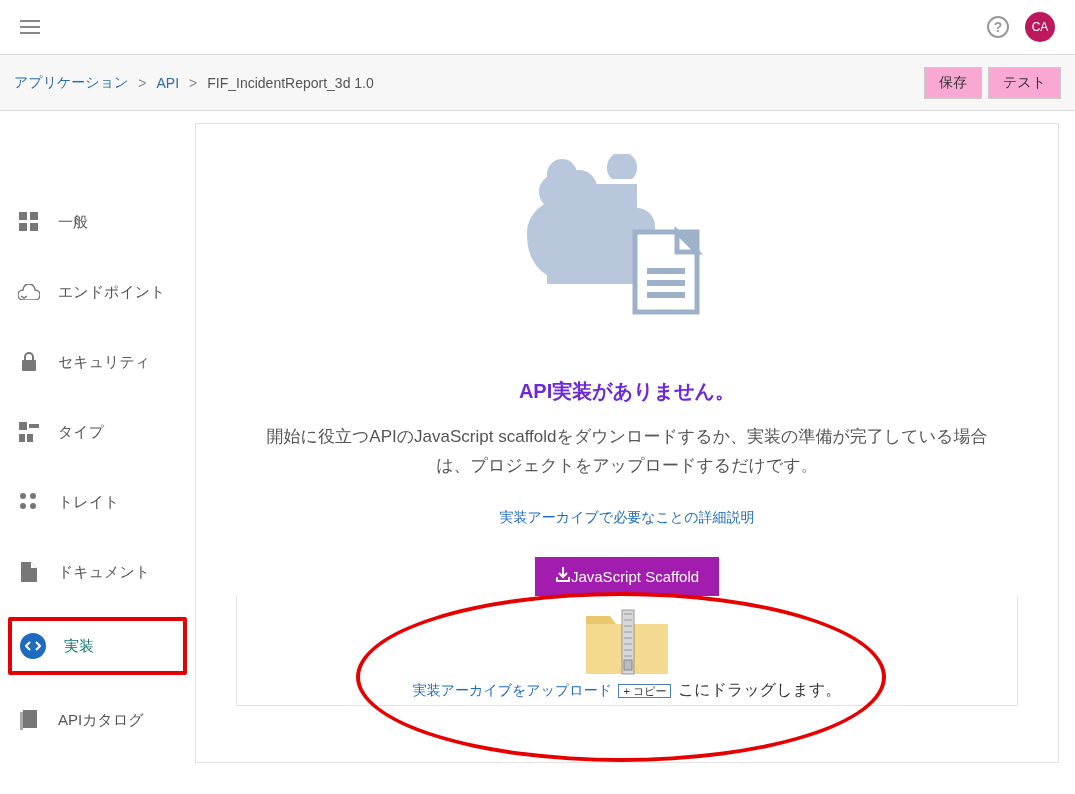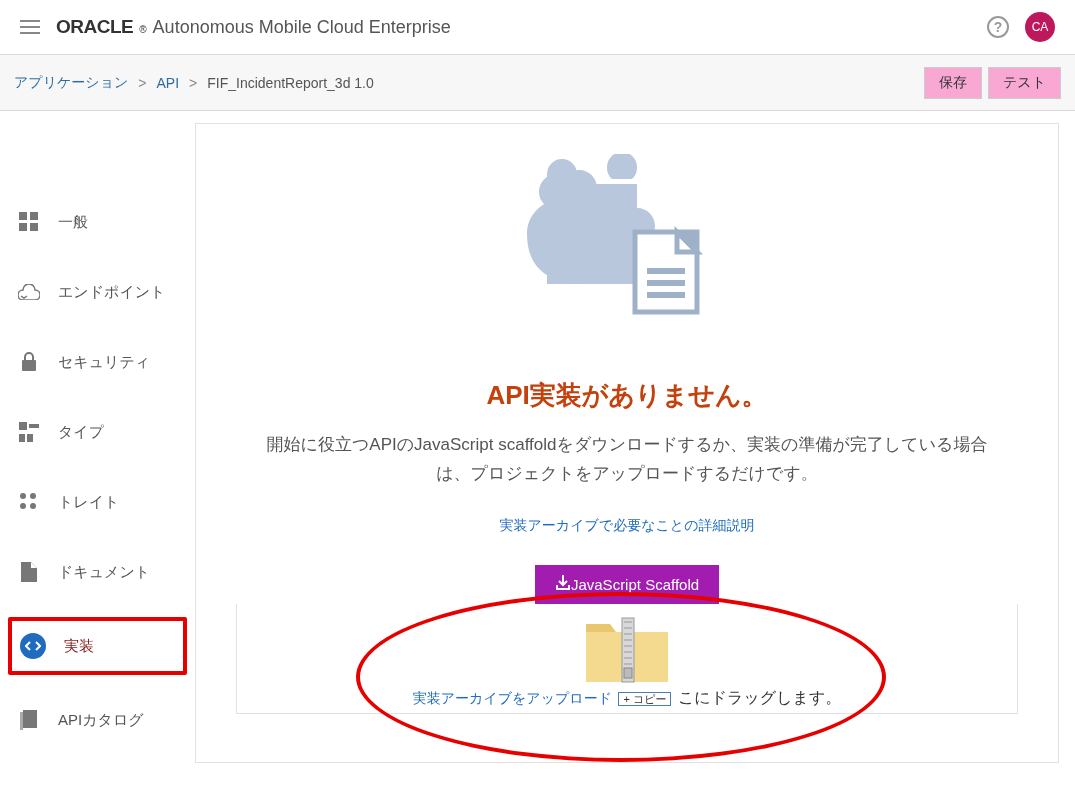--- a/index.html
+++ b/index.html
@@ -25,28 +25,28 @@
   .breadcrumb .current { color:#555; }
   .subbar-spacer { flex:1; }
   .btn { background:#f9a8d4; border:1px solid #ccc; padding: 6px 14px; font-size:14px; color:#333; cursor:pointer; margin-left: 6px; }
   
   
   .main { display:flex;align-items:flex-end; }
   .sidebar { width: 195px; padding: 30px 8px 10px 8px; }
   .side-item { display:flex; align-items:center; gap: 18px; padding: 14px 10px; font-size: 15px; color:#555; cursor:pointer; border-radius: 2px; margin-bottom: 20px; }
   .side-item .ico { width: 22px; height: 22px; display:flex; align-items:center; justify-content:center; }
   .side-item .ico svg { fill:#777; }
-  .side-item.active { color:#7f1d1d; }
+  .side-item.active { color:#0f766e; }
   .highlight-box { border: 4px solid #e60000; padding: 2px 2px; border-radius: 2px; }
   .highlight-box .side-item { margin-bottom: 0; padding: 10px 6px; }
   .ico-impl { width:26px; height:26px; background:#1f6bbf; border-radius:50%; display:flex; align-items:center; justify-content:center; }
   
   .content { flex:1; border:1px solid #e2e2e2; margin: 12px 16px 12px 0; min-height: 640px; display:flex; flex-direction:column; align-items:center; padding: 30px 40px; position:relative; }
   
-  .empty-title { font-size: 26px; font-weight: 600; color:#c2410c; margin-top: 14px; text-align:center; }
+  .empty-title { font-size: 20px; font-weight: 600; color:#6d28d9; margin-top: 14px; text-align:center; }
   .empty-desc { font-size: 17px; color:#555; margin-top: 18px; line-height: 1.7; text-align:center; max-width: 730px; }
   .info-link { color:#1f6bbf; font-size: 14px; margin-top: 28px; text-decoration:none; }
   
   .scaffold-btn { background:#a21caf; color:#fff; border:none; padding: 10px 20px; font-size: 15px; margin-top: 30px; display:flex; align-items:center; cursor:pointer; }
   .scaffold-btn .dl-icon { display:inline-block; }
   
   .dropzone { margin-top: 0; width: 100%; border:1px solid #e2e2e2; border-top: none; min-height: 110px; position:relative; display:flex; flex-direction:column; align-items:center; justify-content:flex-end; padding-bottom: 4px; }
   .content-inner { width:100%; display:flex; flex-direction:column; align-items:center;}
   .folder-svg { margin-top: -2px; }
   .drop-text { font-size: 14px; color:#1f6bbf; }
@@ -56,25 +56,20 @@
   .red-ellipse { position:absolute; border: 4px solid #e60000; border-radius: 50%; width: 530px; height: 170px; top: 468px; left: 160px; pointer-events:none; }
 </style>
 </head>
 <body>
 
 <div class="appbar">
   <div class="hamburger">
     <div></div>
       <div></div>
       <div></div>
-  </div>
-  <div class="brand">
-    <span class="brand-oracle">ORACLE</span>
-      <span class="brand-reg">®</span>
-    <span class="brand-prod">Autonomous Mobile Cloud Enterprise</span>
   </div>
   <div class="appbar-spacer"></div>
   <div class="help-icon">?</div>
   <div class="avatar">CA</div>
 </div>
 
 <div class="subbar">
   <div class="breadcrumb">
     <a href="#">アプリケーション</a>
     <span class="sep">&gt;</span>

